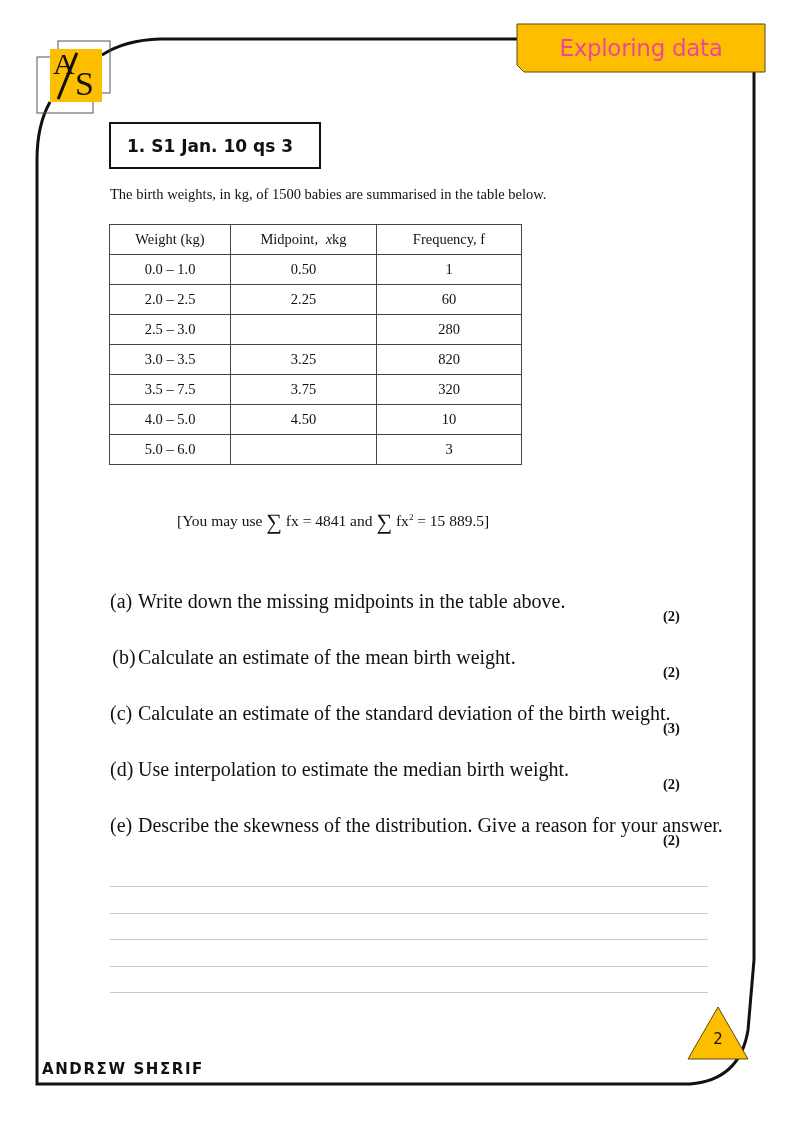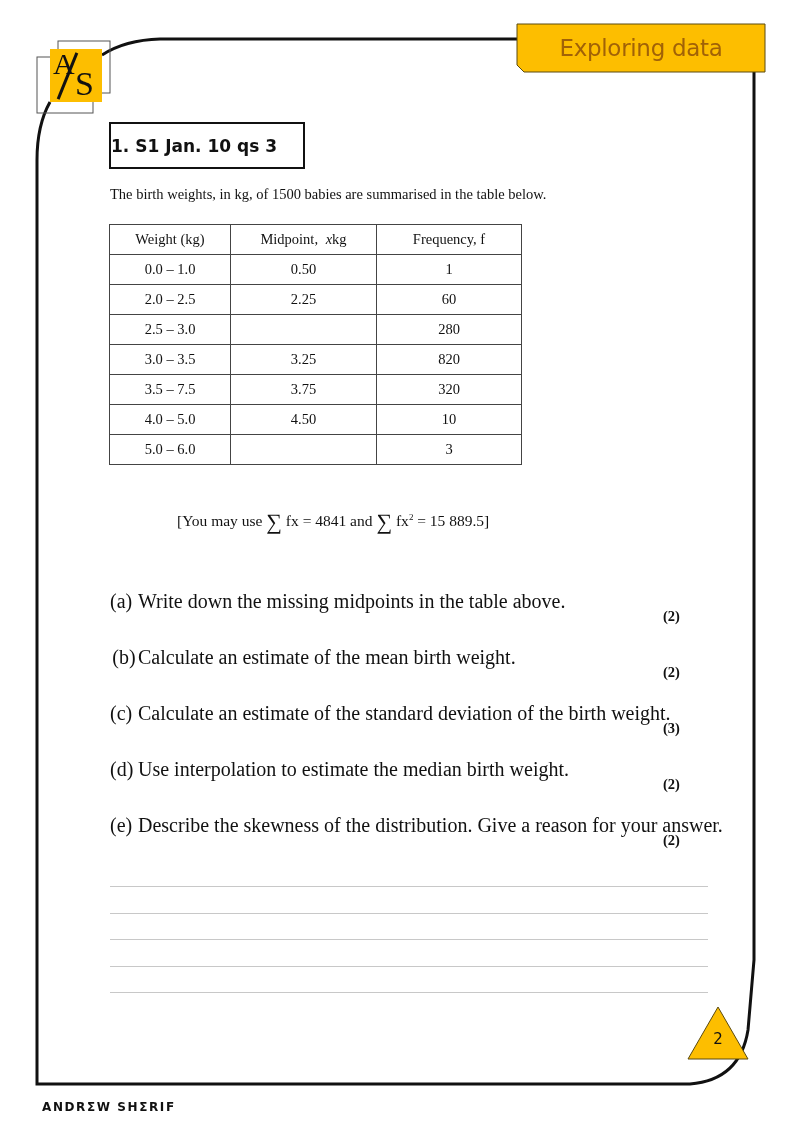--- a/index.html
+++ b/index.html
@@ -4,32 +4,32 @@
 <style>
   html, body { margin: 0; padding: 0; background: #ffffff; }
   body { width: 794px; height: 1123px; position: relative; overflow: hidden;
          font-family: "Liberation Serif", "DejaVu Serif", serif; color: #111; }
   .abs { position: absolute; }
   svg.frame { position: absolute; left: 0; top: 0; }
 
   .tab { left: 517px; top: 24px; width: 248px; height: 48px; }
   .tab-label { position: absolute; left: 0; top: 0; width: 100%; height: 100%;
                display: flex; align-items: center; justify-content: center;
-               font-family: "DejaVu Sans", sans-serif; font-size: 23px; color: #a16207;
+               font-family: "DejaVu Sans", sans-serif; font-size: 23px; color: #ec4899;
                letter-spacing: -0.3px; }
 
   .logo-letters { position: absolute; left: 50px; top: 49px; width: 52px; height: 53px;
                   font-family: "Liberation Serif", serif; }
   .logo-a { position: absolute; left: 3px; top: -2px; font-size: 30px; }
   .logo-s { position: absolute; left: 25px; top: 16px; font-size: 34px; }
   .logo-slash { position: absolute; left: 16px; top: 2px; width: 3px; height: 50px;
                 background: #111; transform: rotate(22deg); transform-origin: center; }
 
   .qtitle { left: 109px; top: 122px; width: 192px; height: 43px; border: 2px solid #111;
-            display: flex; align-items: center; padding-left: 0;
+            display: flex; align-items: center; padding-left: 16px;
             font-family: "DejaVu Sans", sans-serif; font-weight: bold; font-size: 17px; }
 
   .intro { left: 110px; top: 186px; font-size: 14.5px; }
 
   table.data { position: absolute; left: 109px; top: 224px; border-collapse: collapse;
                font-size: 14.5px; }
   table.data td, table.data th { border: 1px solid #444; height: 29px; padding: 0;
                text-align: center; font-weight: normal; }
   table.data col.c1 { width: 121px; }
   table.data col.c2 { width: 146px; }
@@ -40,21 +40,21 @@
 
   .part { position: absolute; left: 110px; font-size: 20px; white-space: nowrap; }
   .part .lbl { display: inline-block; width: 28px; }
   .marks { position: absolute; left: 663px; font-size: 14.5px; font-weight: bold; }
 
   .rule { position: absolute; left: 110px; width: 598px; height: 1px; background: #c8c8c8; }
   .page-num { position: absolute; left: 686px; top: 1030px; width: 64px; text-align: center;
               font-family: "DejaVu Sans", sans-serif; font-size: 15px; color: #111; }
 
   .author { left: 42px; top: 1060px; font-family: "DejaVu Sans", sans-serif; font-weight: bold;
-            font-size: 12px; letter-spacing: 1.6px; margin-top: 40px; }
+            font-size: 15px; letter-spacing: 1.6px; }
 </style>
 </head>
 <body>
 
 <svg class="frame" width="794" height="1123">
 
   <path d="M 102 55 Q 125 40 160 39 L 517 39" fill="none" stroke="#111" stroke-width="3"></path>
 
   <path d="M 50 102 Q 37 125 37 160 L 37 1084 L 690 1084 Q 740 1080 748 1030 L 754 960 L 754 72" fill="none" stroke="#111" stroke-width="3"></path>
 

